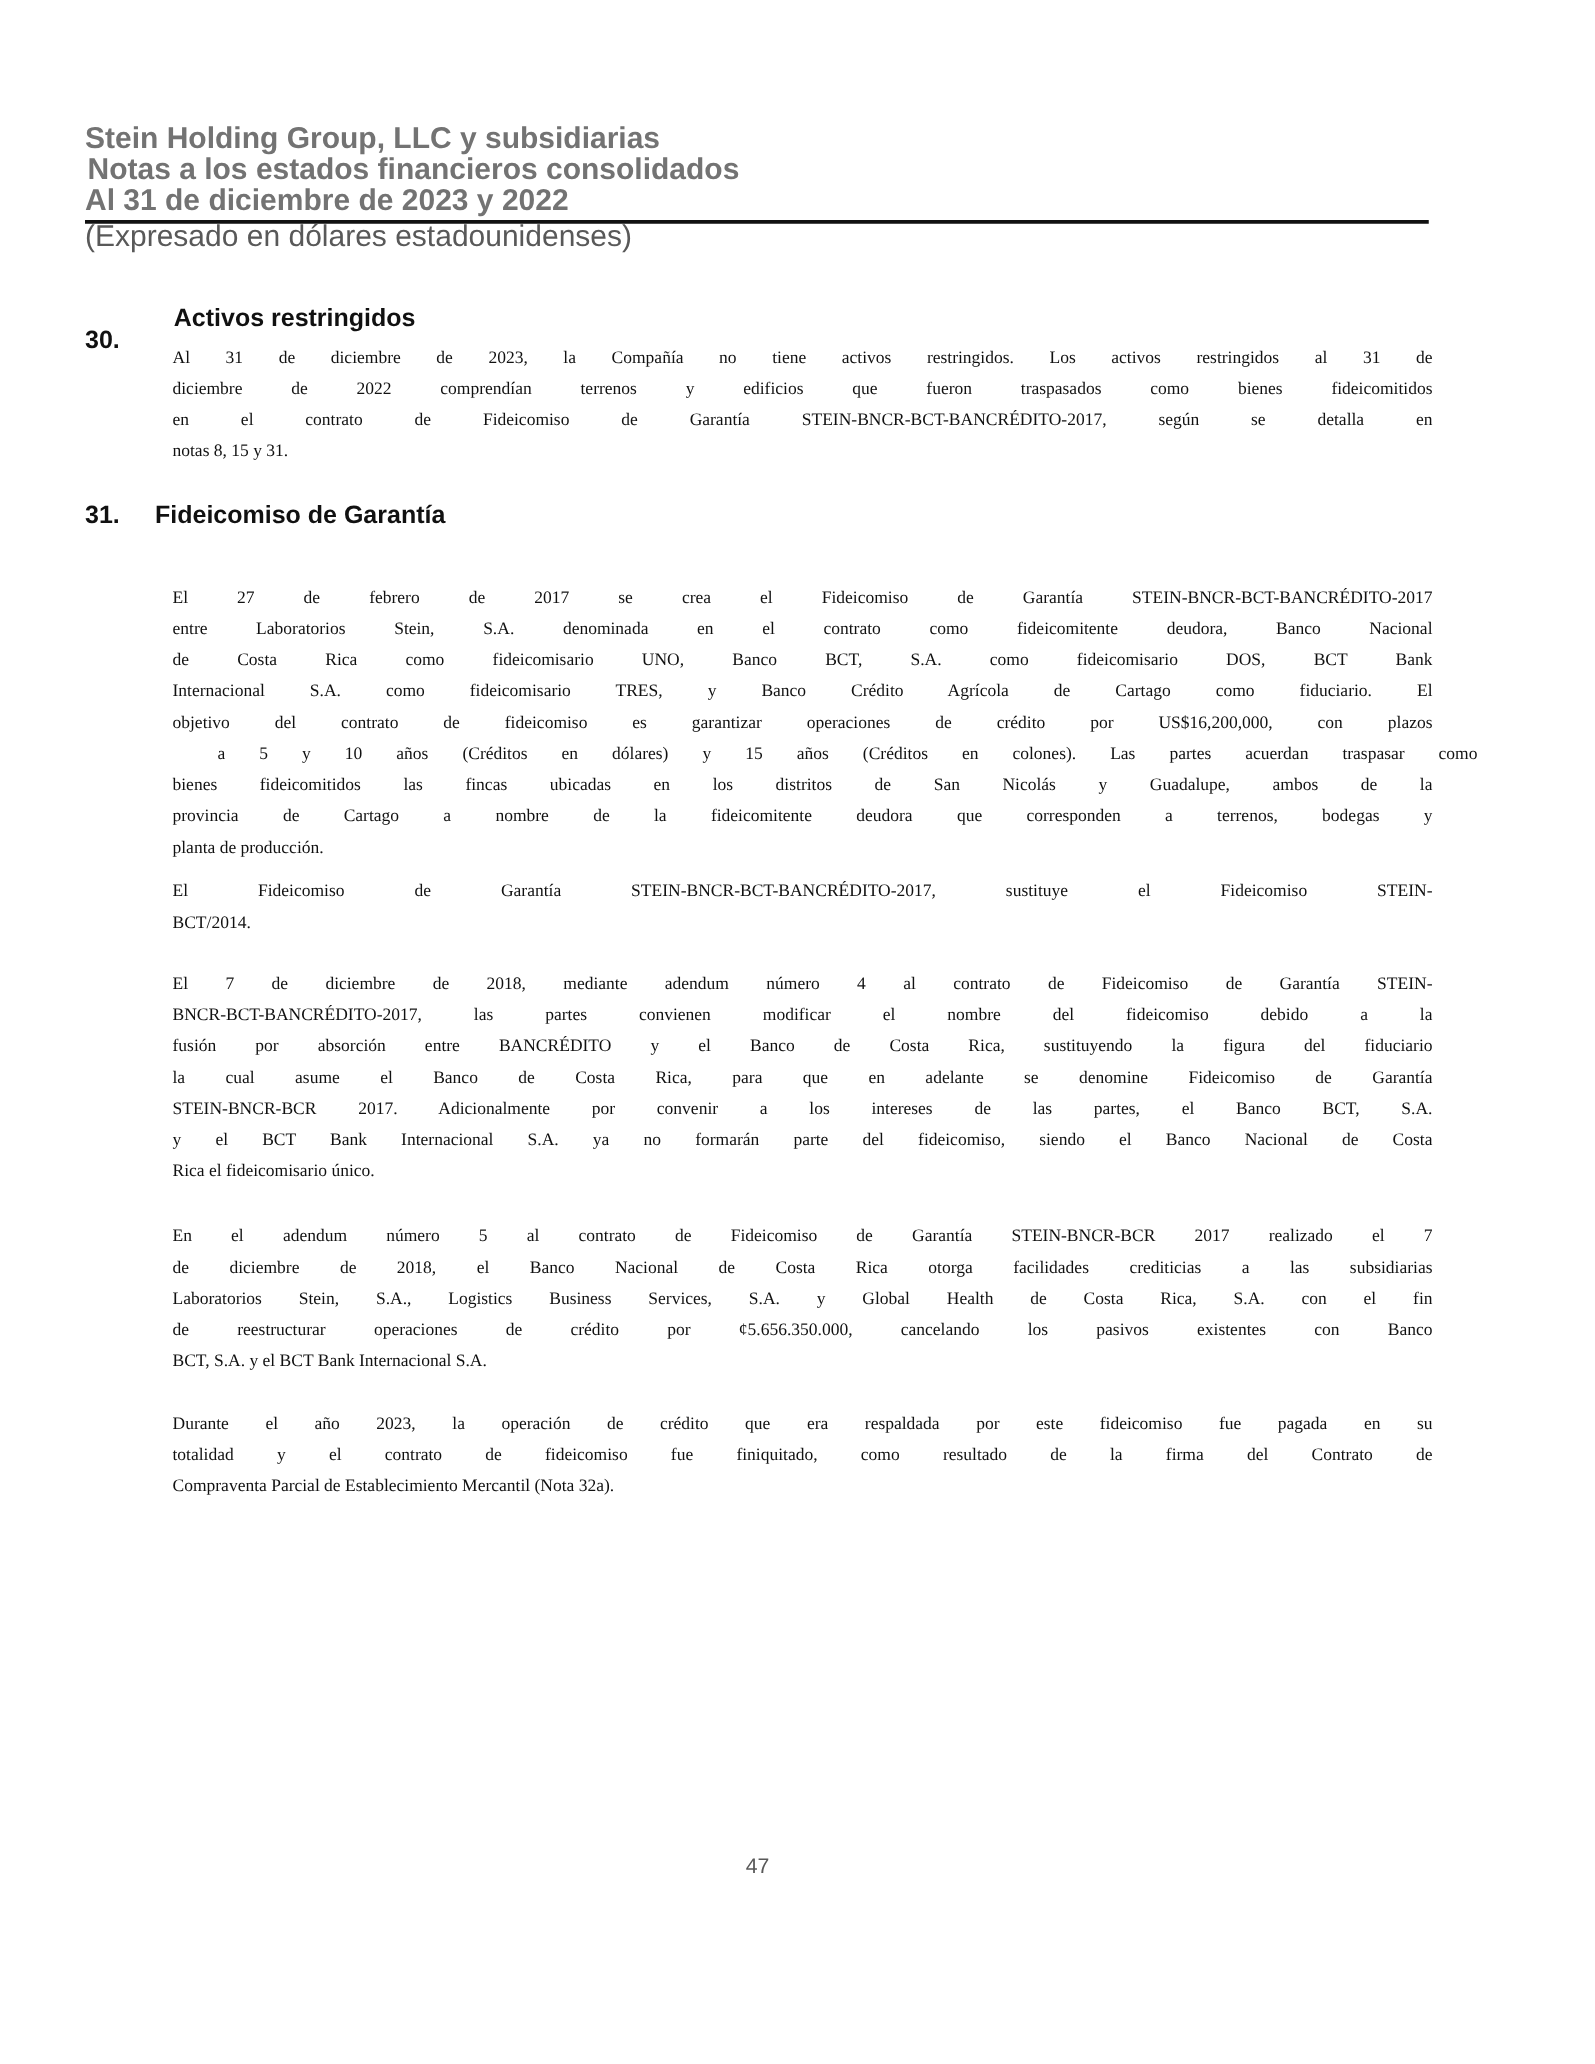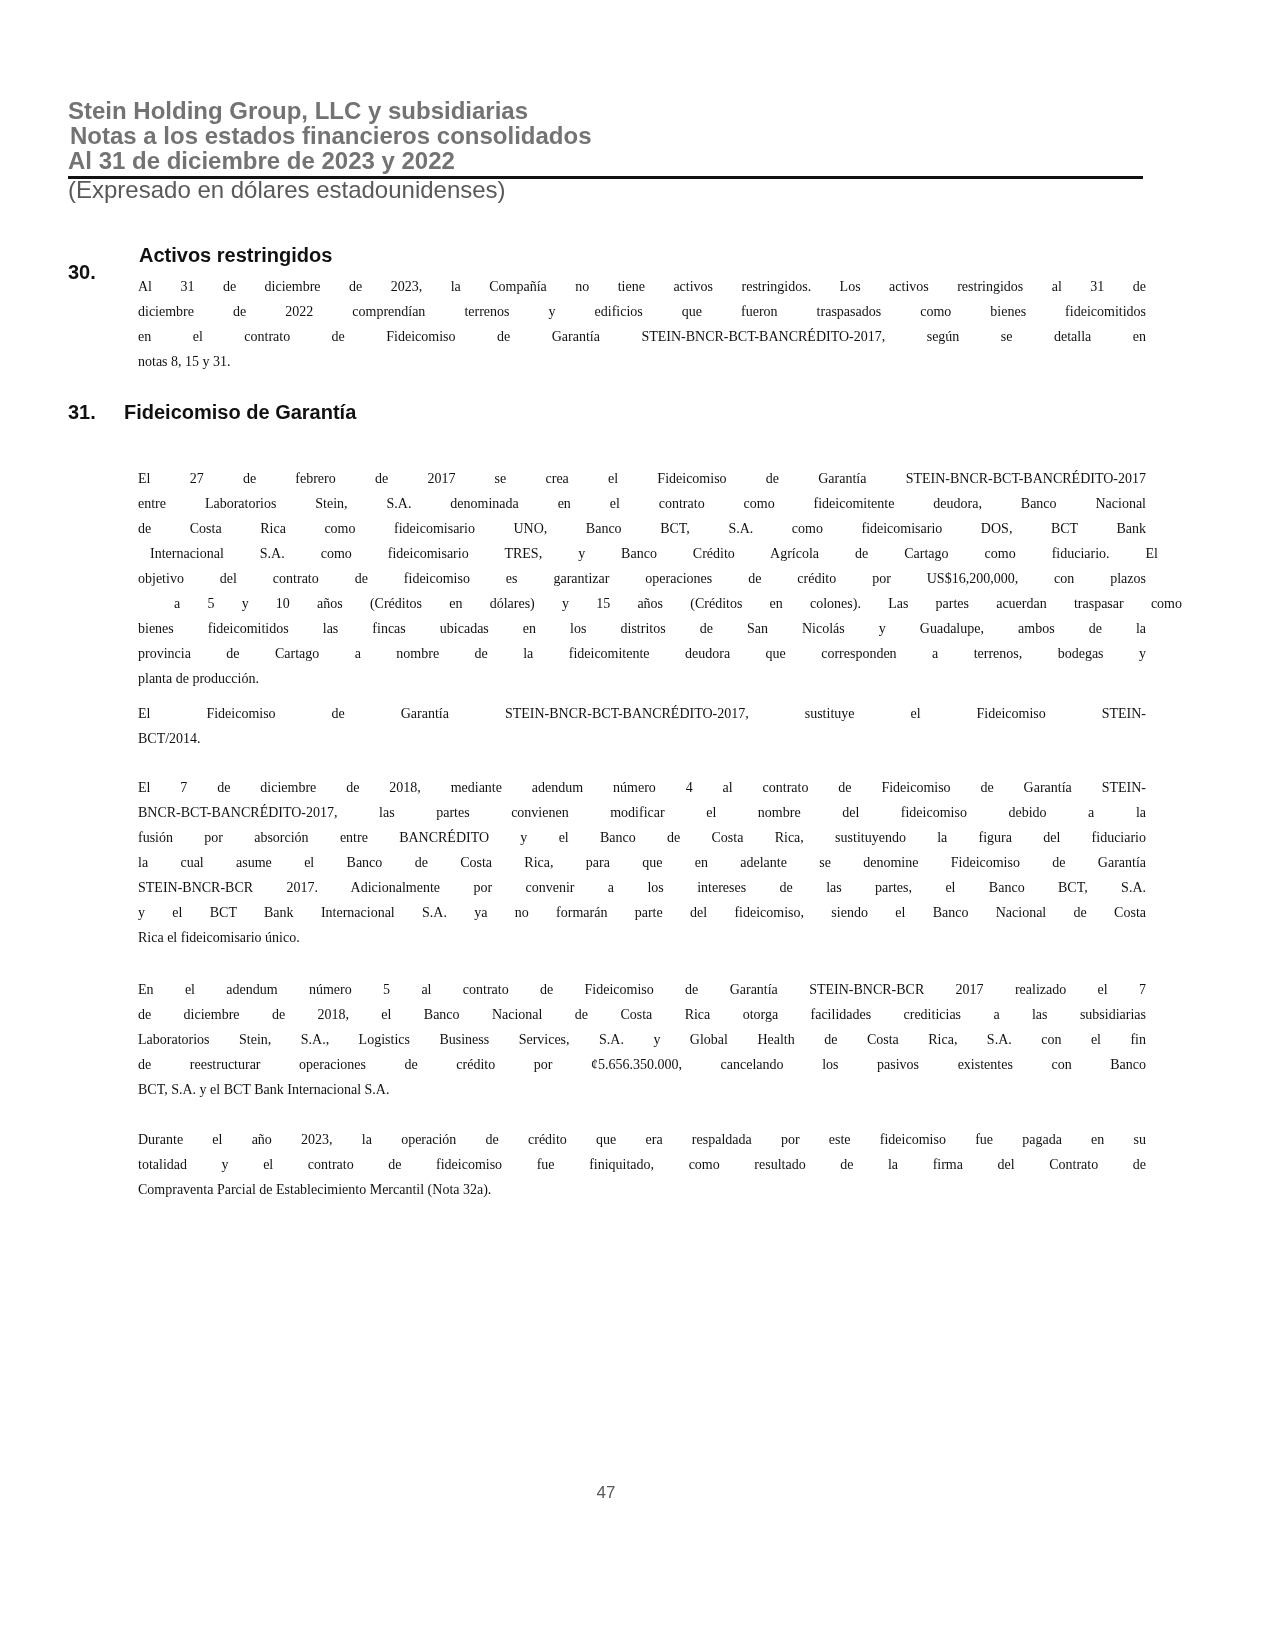--- a/index.html
+++ b/index.html
@@ -41,21 +41,21 @@
 </div>
 
 <div>
   <div class="sec-num" style="left:68px; top:400px;">31.</div>
   <div class="sec-title" style="left:124px; top:400px;">Fideicomiso de Garantía</div>
 
   <div class="para" style="top:466px;">
     <span class="line" style="white-space: normal; display: block; width: 1008px; overflow: hidden;">El 27 de febrero de 2017 se crea el Fideicomiso de Garantía STEIN-BNCR-BCT-BANCRÉDITO-2017</span>
     <span class="line" style="white-space: normal; display: block; width: 1008px; overflow: hidden;">entre Laboratorios Stein, S.A. denominada en el contrato como fideicomitente deudora, Banco Nacional</span>
     <span class="line" style="white-space: normal; display: block; width: 1008px; overflow: hidden;">de Costa Rica como fideicomisario UNO, Banco BCT, S.A. como fideicomisario DOS, BCT Bank</span>
-    <span class="line" style="white-space: normal; display: block; width: 1008px; overflow: hidden; margin-left: 12px;">Internacional S.A. como fideicomisario TRES, y Banco Crédito Agrícola de Cartago como fiduciario. El</span>
+    <span class="line" style="white-space: normal; display: block; width: 1008px; overflow: hidden;">Internacional S.A. como fideicomisario TRES, y Banco Crédito Agrícola de Cartago como fiduciario. El</span>
     <span class="line" style="white-space: normal; display: block; width: 1008px; overflow: hidden;">objetivo del contrato de fideicomiso es garantizar operaciones de crédito por US$16,200,000, con plazos</span>
     <span class="line" style="white-space: normal; display: block; width: 1008px; overflow: hidden; margin-left: 36px;">a 5 y 10 años (Créditos en dólares) y 15 años (Créditos en colones). Las partes acuerdan traspasar como</span>
     <span class="line" style="white-space: normal; display: block; width: 1008px; overflow: hidden;">bienes fideicomitidos las fincas ubicadas en los distritos de San Nicolás y Guadalupe, ambos de la</span>
     <span class="line" style="white-space: normal; display: block; width: 1008px; overflow: hidden;">provincia de Cartago a nombre de la fideicomitente deudora que corresponden a terrenos, bodegas y</span>
     <span class="line last">planta de producción.</span>
   </div>
 
   <div class="para" style="top:701px;">
     <span class="line" style="white-space: normal; display: block; width: 1008px; overflow: hidden;">El Fideicomiso de Garantía STEIN-BNCR-BCT-BANCRÉDITO-2017, sustituye el Fideicomiso STEIN-</span>
     <span class="line last">BCT/2014.</span>

